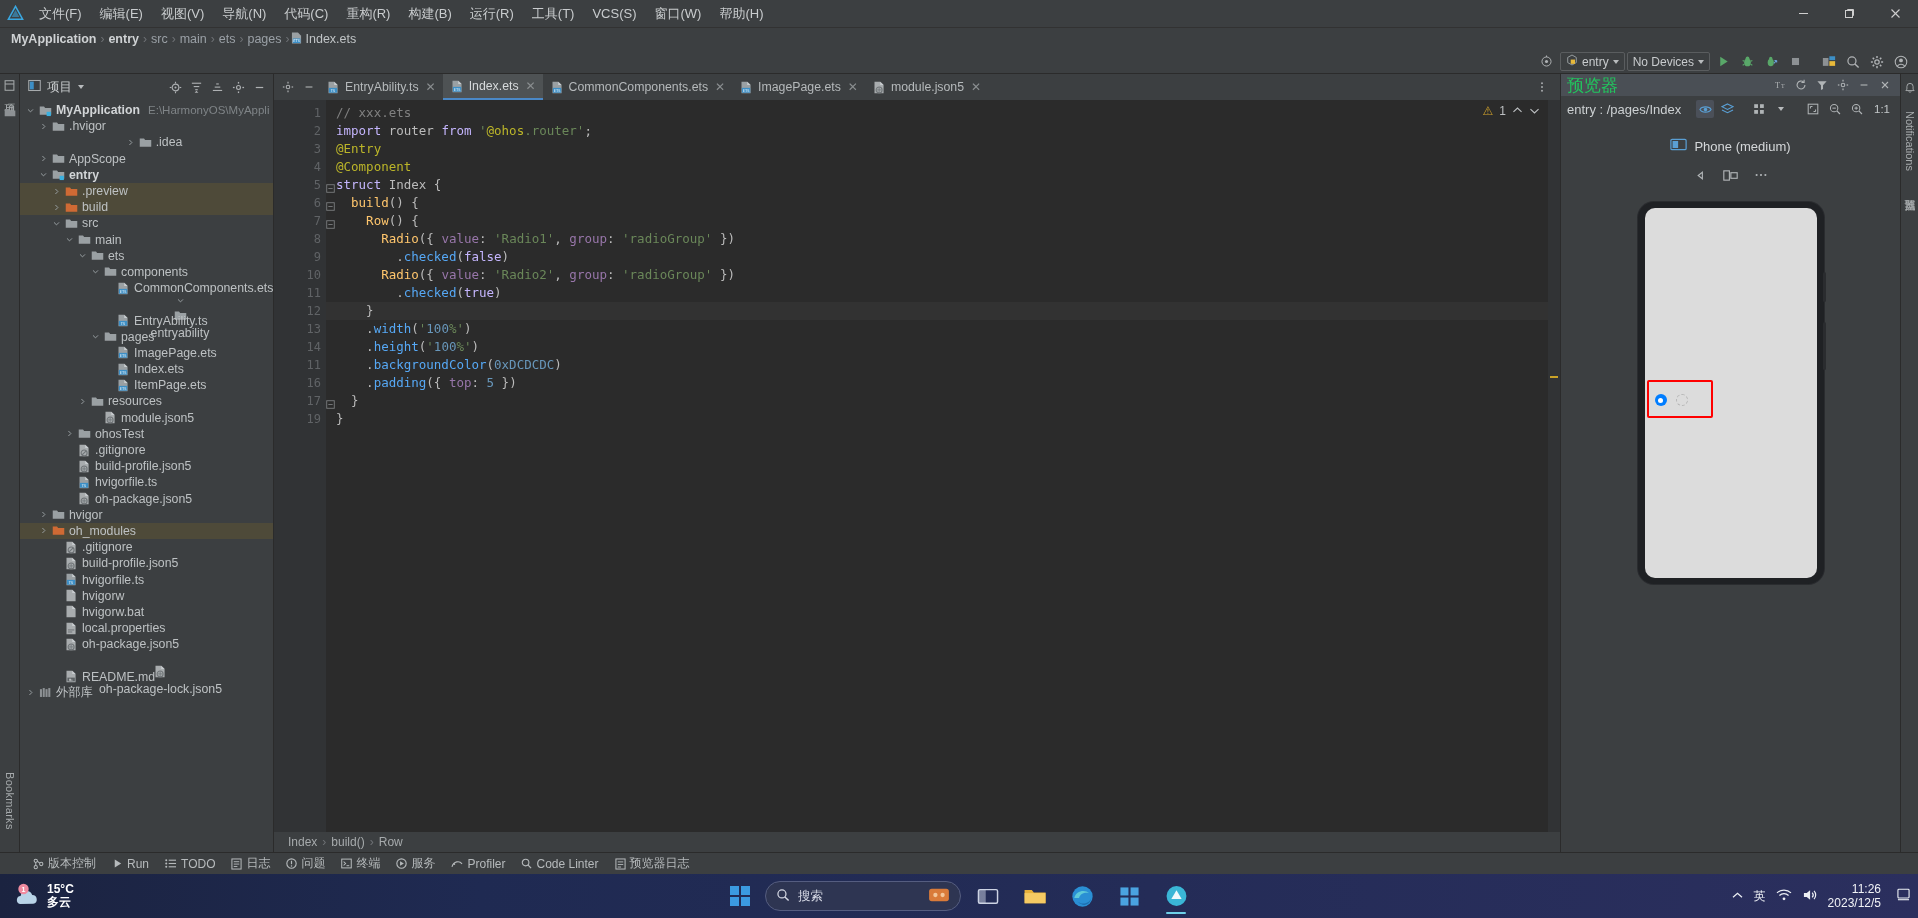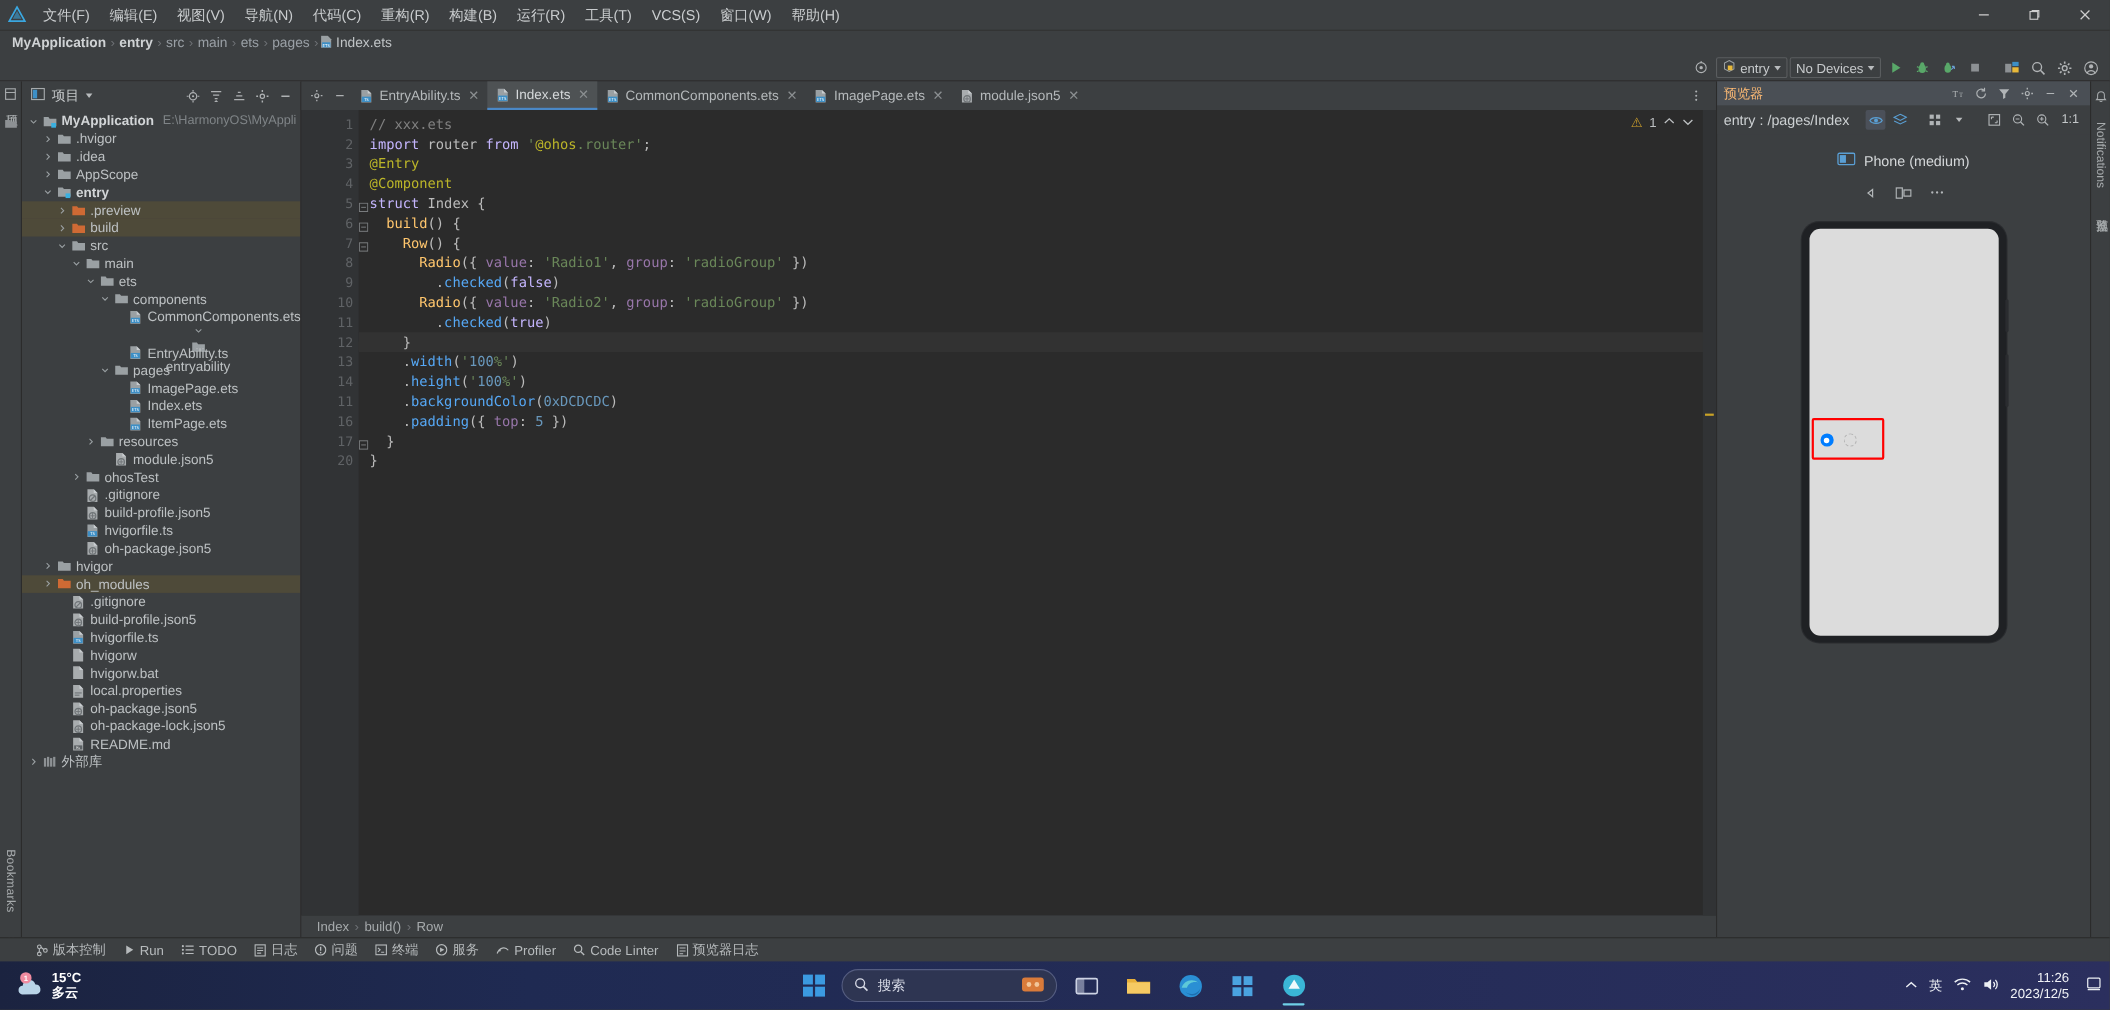--- a/index.html
+++ b/index.html
@@ -102,21 +102,21 @@
              padding:0 8px; font-size:12px; color:#bcbfc1; }
   .warn-tri { color:#d6a62b; font-size:12px; }
 
   .breadbar { height:20px; background:#3c3f41; display:flex; align-items:center; padding-left:14px;
               gap:5px; font-size:12px; color:#a6aaac; flex:0 0 20px; }
 
   
   .preview { width:340px; flex:0 0 340px; background:#3c3f41; display:flex; flex-direction:column;
              border-left:1px solid #2b2b2b; }
   .pv-head { height:22px; background:#4a4f55; display:flex; align-items:center; padding:0 6px; gap:6px; flex:0 0 22px; }
-  .pv-title { font-size:12px; color:#fdba74; }
+  .pv-title { font-size:17px; color:#22c55e; }
   .pv-head-right { margin-left:auto; display:flex; align-items:center; gap:3px; }
   .pv-bar2 { height:26px; display:flex; align-items:center; padding:0 6px; gap:5px; flex:0 0 26px; background:#3c3f41; }
   .pv-route { font-size:13px; color:#ccd0d2; }
   .pv-bar2-right { margin-left:auto; display:flex; align-items:center; gap:4px; }
   .pv-ico { width:18px; height:18px; display:flex; align-items:center; justify-content:center; color:#b0b4b6; font-size:11px; }
   .pv-ico.sel { background:#4b5059; border-radius:2px; color:#5a9fd4; }
   .pv-body { flex:1; display:flex; flex-direction:column; align-items:center; padding-top:16px; position:relative; }
   .dev-label { display:flex; align-items:center; gap:7px; font-size:13px; color:#d4d7d9; }
   .dev-ctrl { margin-top:10px; display:flex; align-items:center; gap:2px; }
   .dev-btn { width:28px; height:22px; display:flex; align-items:center; justify-content:center; color:#b2b6b8;
@@ -435,21 +435,21 @@
                 <path fill="none" stroke="#9aa0a3" stroke-width="1.4" d="M3.4 1.4 L7 5 L3.4 8.6"></path>
               </svg>
             </span>
             <span class="ico">
               <svg viewBox="0 0 14 14" width="13" height="13">
                 <path d="M.8 2.6h4.6l1.2 1.6h6.6v7.4H.8z" fill="#9aa0a3"></path>
               </svg>
             </span>
             <span class="lbl">.hvigor</span>
           </div>
-          <div class="row" style="padding-left: 19px;">
+          <div class="row" style="padding-left: 19px; justify-content: center;">
             <span class="arrow">
               <svg viewBox="0 0 10 10" width="7" height="7">
                 <path fill="none" stroke="#9aa0a3" stroke-width="1.4" d="M3.4 1.4 L7 5 L3.4 8.6"></path>
               </svg>
             </span>
             <span class="ico">
               <svg viewBox="0 0 14 14" width="13" height="13">
                 <path d="M.8 2.6h4.6l1.2 1.6h6.6v7.4H.8z" fill="#9aa0a3"></path>
               </svg>
             </span>
@@ -831,21 +831,21 @@
             <span class="ico">
               <svg viewBox="0 0 14 14" width="13" height="13">
                 <path d="M1.6 .8h6.2L11.4 4.4V13.2H1.6z" fill="#a8acae"></path>
                 <path d="M7.8 .8 L11.4 4.4 H7.8z" fill="#c9cdd0"></path>
                 <circle cx="6.6" cy="9.6" r="3.2" fill="none" stroke="#6f7477" stroke-width="1.2"></circle>
                 <path d="M4.3 9.6 h4.6 M6.6 7 v5.2" stroke="#6f7477" stroke-width="0.9" fill="none"></path>
               </svg>
             </span>
             <span class="lbl">oh-package.json5</span>
           </div>
-          <div class="row" style="padding-left: 32px;">
+          <div class="row" style="padding-left: 32px; flex-direction: column;">
             <span class="arrow"></span>
             <span class="ico">
               <svg viewBox="0 0 14 14" width="13" height="13">
                 <path d="M1.6 .8h6.2L11.4 4.4V13.2H1.6z" fill="#a8acae"></path>
                 <path d="M7.8 .8 L11.4 4.4 H7.8z" fill="#c9cdd0"></path>
                 <circle cx="6.6" cy="9.6" r="3.2" fill="none" stroke="#6f7477" stroke-width="1.2"></circle>
                 <path d="M4.3 9.6 h4.6 M6.6 7 v5.2" stroke="#6f7477" stroke-width="0.9" fill="none"></path>
               </svg>
             </span>
             <span class="lbl">oh-package-lock.json5</span>
@@ -1001,21 +1001,21 @@
                   <line x1="2.6" y1="5" x2="7.4" y2="5" stroke="#7a7d7f" stroke-width="1"></line>
                 </svg></span></div>
             <div class="gline">13</div>
             <div class="gline">14</div>
             <div class="gline">11</div>
             <div class="gline">16</div>
             <div class="gline">17<span class="fold"><svg width="9" height="9" viewBox="0 0 10 10">
                   <rect x="0.8" y="0.8" width="8.4" height="8.4" fill="none" stroke="#7a7d7f" stroke-width="1"></rect>
                   <line x1="2.6" y1="5" x2="7.4" y2="5" stroke="#7a7d7f" stroke-width="1"></line>
                 </svg></span></div>
-            <div class="gline">20</div>
+            <div class="gline">19</div>
           </div>
         <div class="code" id="code"><div class="cline" style="position: relative;"><span class="t-com">// xxx.ets</span></div><div class="cline" style="position: relative;"><span class="t-kw">import</span> router <span class="t-kw">from</span> <span class="t-str">'<span class="t-dec">@ohos</span>.router'</span>;</div><div class="cline" style="position: relative;"><span class="t-dec">@Entry</span></div><div class="cline" style="position: relative;"><span class="t-dec">@Component</span></div><div class="cline" style="position: relative;"><span class="t-kw">struct</span> Index {</div><div class="cline" style="position: relative;">  <span class="t-fn">build</span>() {</div><div class="cline" style="position: relative;">    <span class="t-fn">Row</span>() {</div><div class="cline" style="position: relative;">      <span class="t-fn">Radio</span>({ <span class="t-prop">value</span>: <span class="t-str">'Radio1'</span>, <span class="t-prop">group</span>: <span class="t-str">'radioGroup'</span> })</div><div class="cline" style="position: relative;">        .<span class="t-mtd">checked</span>(<span class="t-kw">false</span>)</div><div class="cline" style="position: relative;">      <span class="t-fn">Radio</span>({ <span class="t-prop">value</span>: <span class="t-str">'Radio2'</span>, <span class="t-prop">group</span>: <span class="t-str">'radioGroup'</span> })</div><div class="cline" style="position: relative;">        .<span class="t-mtd">checked</span>(<span class="t-kw">true</span>)</div><div class="cline cur" style="position: relative;">    }</div><div class="cline" style="position: relative;">    .<span class="t-mtd">width</span>(<span class="t-str">'<span class="t-num">100</span>%'</span>)</div><div class="cline" style="position: relative;">    .<span class="t-mtd">height</span>(<span class="t-str">'<span class="t-num">100</span>%'</span>)</div><div class="cline" style="position: relative;">    .<span class="t-mtd">backgroundColor</span>(<span class="t-num">0xDCDCDC</span>)</div><div class="cline" style="position: relative;">    .<span class="t-mtd">padding</span>({ <span class="t-prop">top</span>: <span class="t-num">5</span> })</div><div class="cline" style="position: relative;">  }</div><div class="cline" style="position: relative;">}</div></div>
         <div class="err-strip">
           <div class="err-mark" style="top:276px"></div>
         </div>
         <div class="inspect">
           <span class="warn-tri">⚠</span>
           <span>1</span>
           <span>
             <svg width="11" height="9" viewBox="0 0 12 10">

